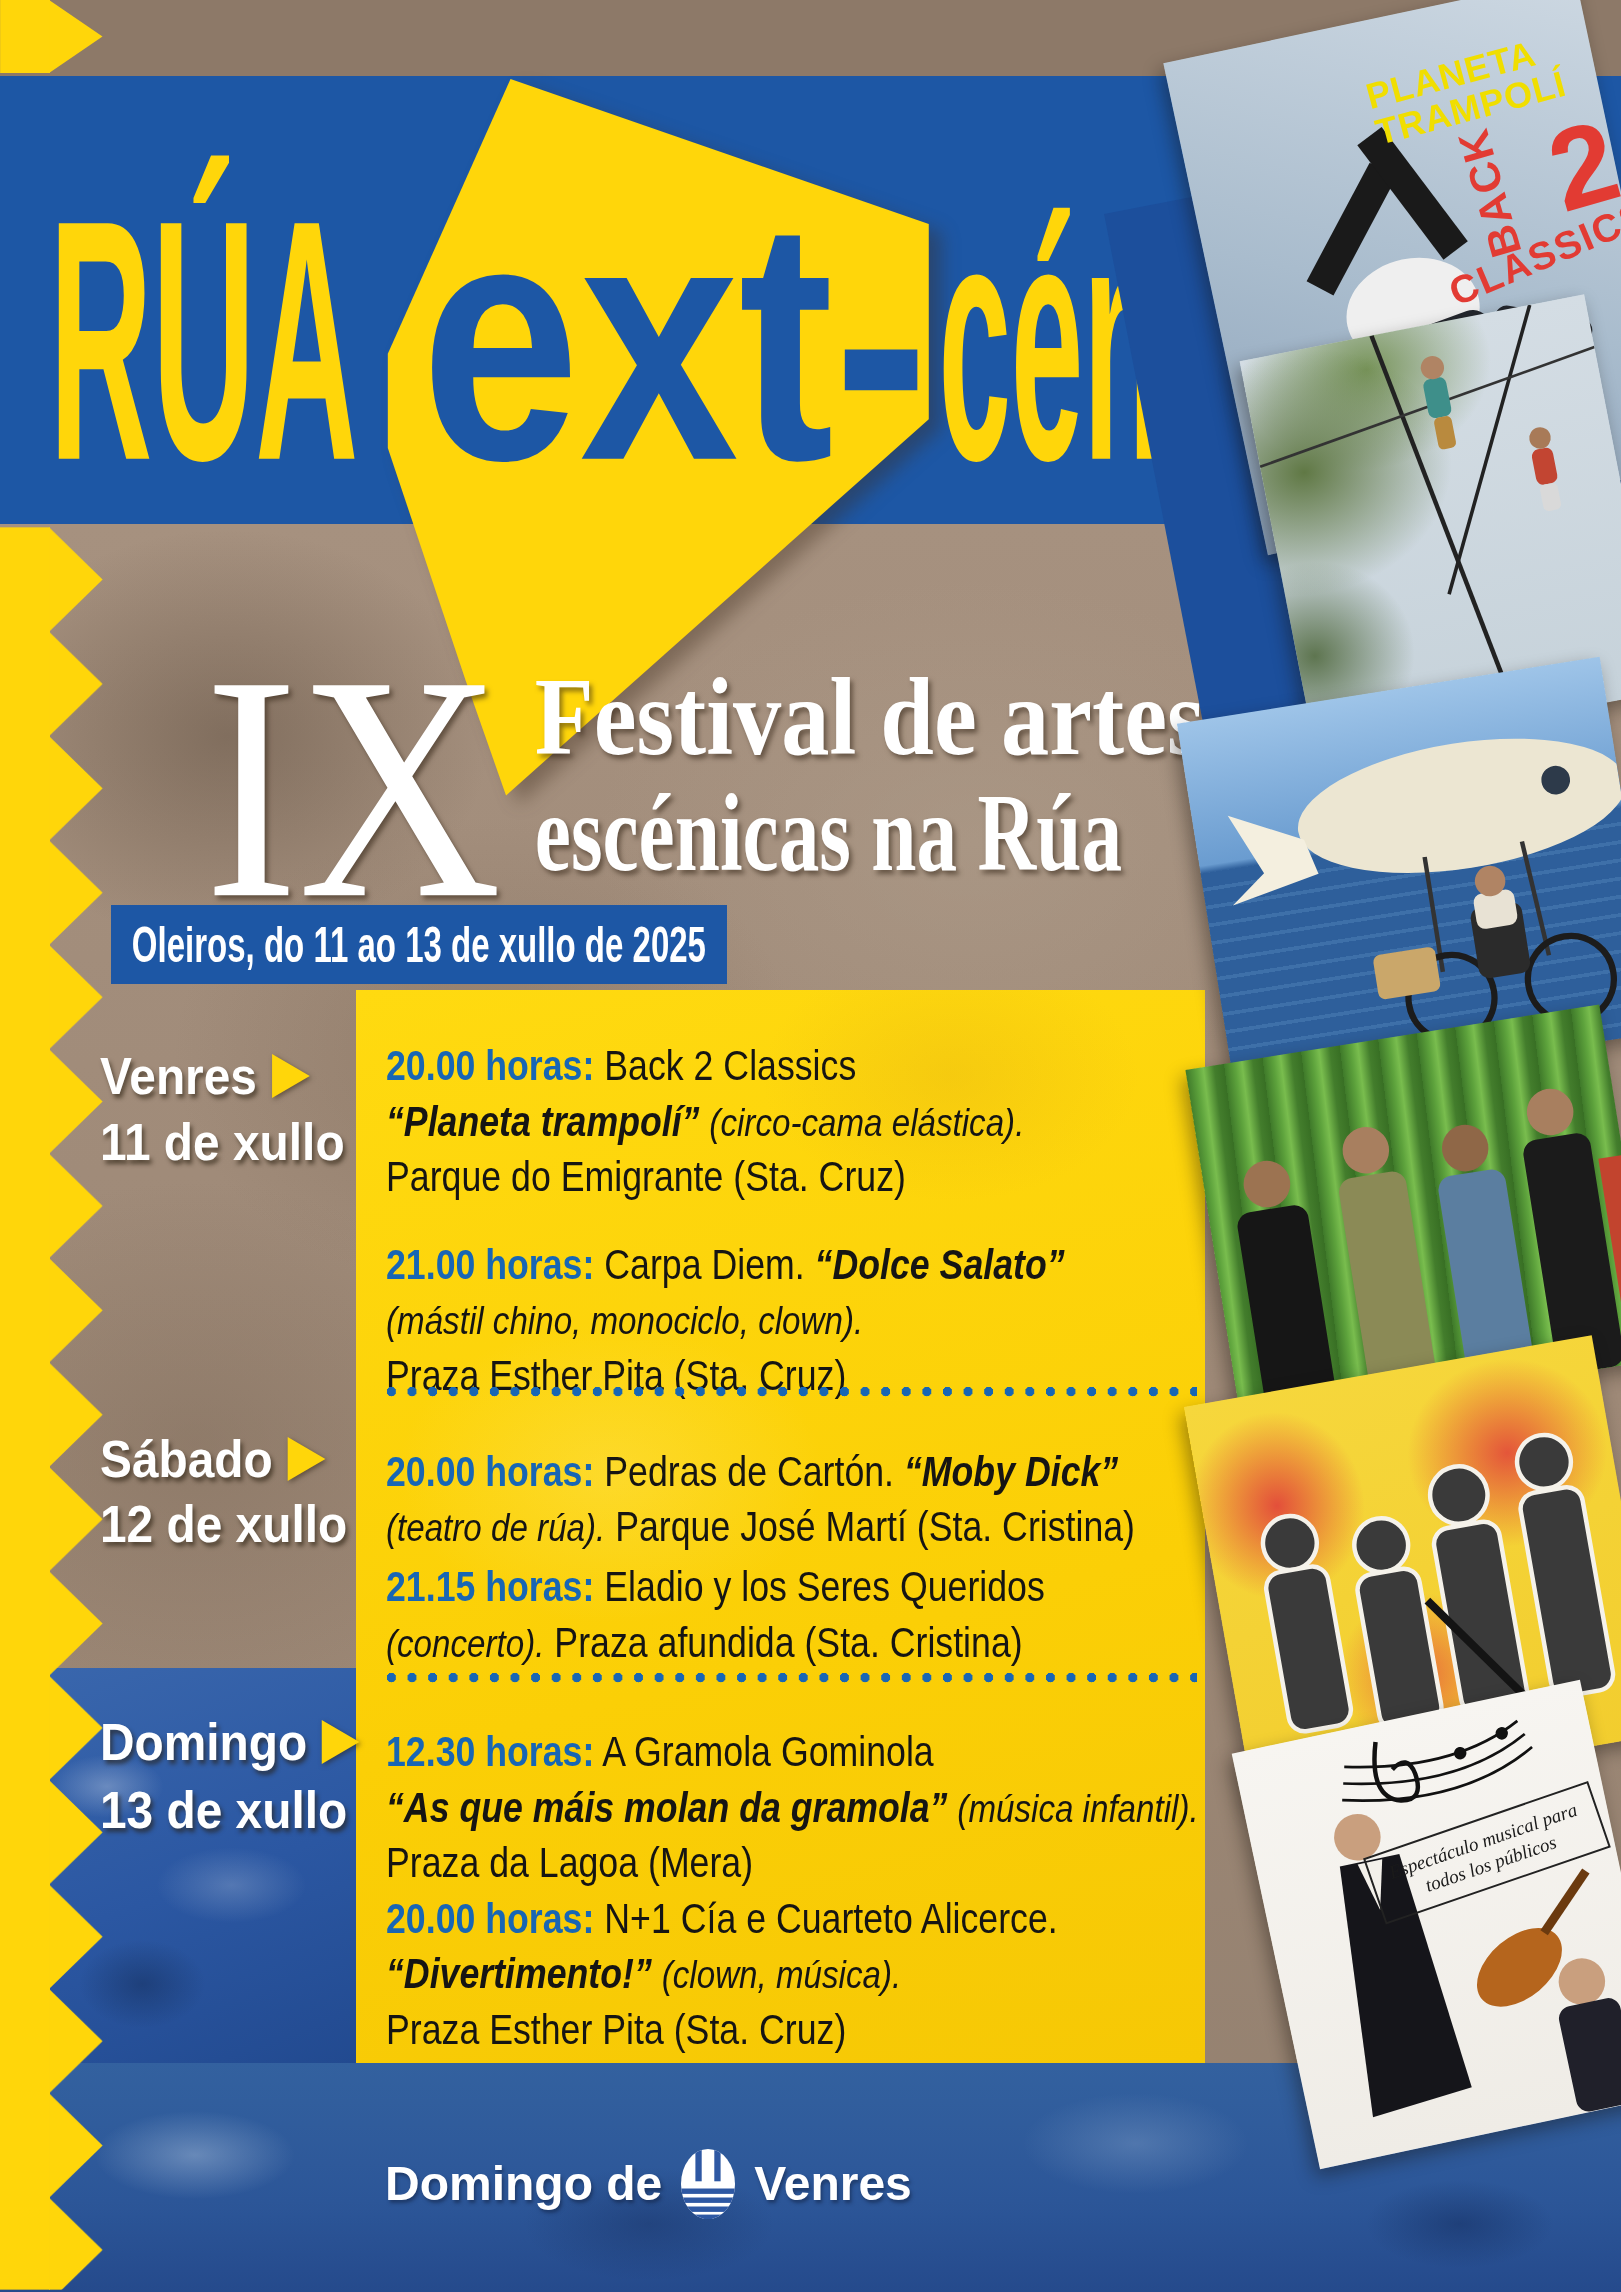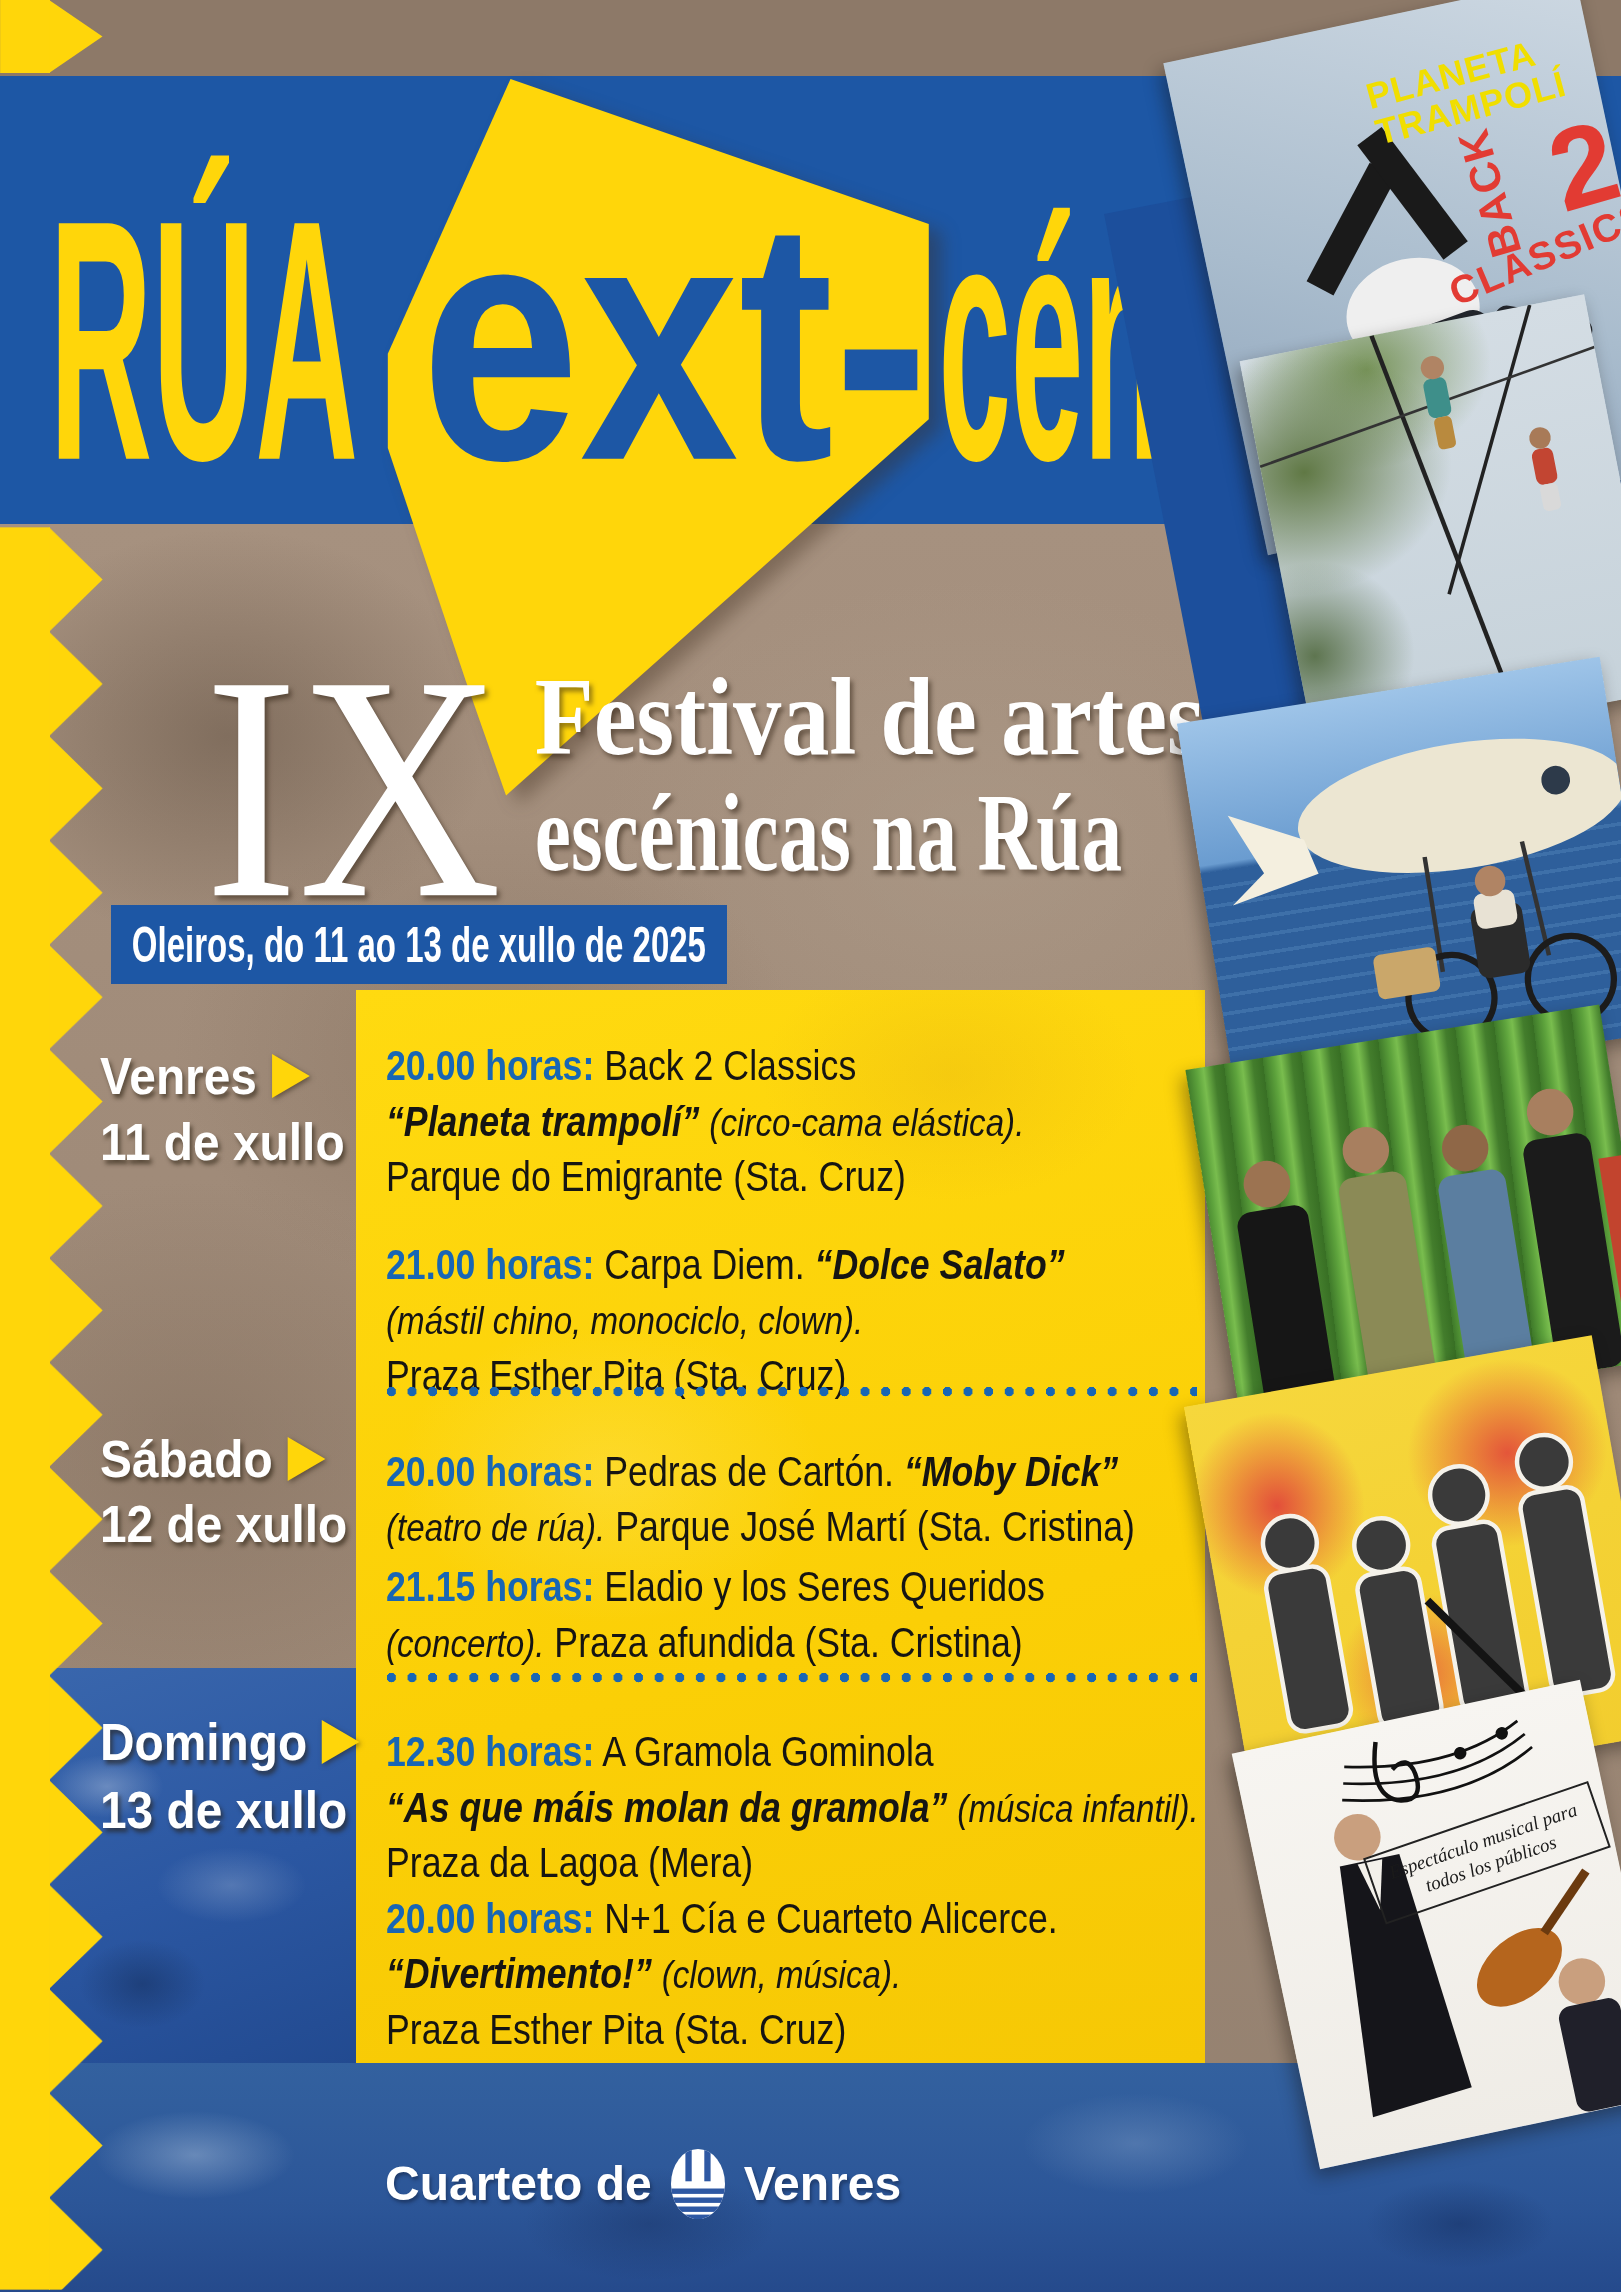--- a/index.html
+++ b/index.html
@@ -345,21 +345,21 @@
       <polygon points="112,150 140,150 126,205" fill="#f3f0ea"></polygon>
       <ellipse cx="265" cy="300" rx="55" ry="34" fill="#b5651d" transform="rotate(-28 265 300)"></ellipse>
       <line x1="300" y1="268" x2="360" y2="210" stroke="#6b3a0f" stroke-width="10"></line>
       <circle cx="330" cy="330" r="26" fill="#c99f7e"></circle>
       <rect x="296" y="354" width="70" height="120" rx="14" fill="#20202a"></rect>
     </svg>
     <div class="p6-caption">Espectáculo musical para todos los públicos</div>
   </div>
 
   <div class="footer">
-    <span>Cuarteto de</span>
+    <span>Domingo de</span>
     <svg width="56" height="72" viewBox="0 0 62 80">
       <defs>
           <clipPath id="egg">
             <ellipse cx="31" cy="40" rx="30" ry="39"></ellipse>
           </clipPath>
         </defs>
       <ellipse cx="31" cy="40" rx="30" ry="39" fill="#ffffff"></ellipse>
       <g clip-path="url(#egg)" fill="#2e58a3">
         <rect x="17" y="0" width="7" height="37"></rect>
         <rect x="38" y="0" width="7" height="37"></rect>

